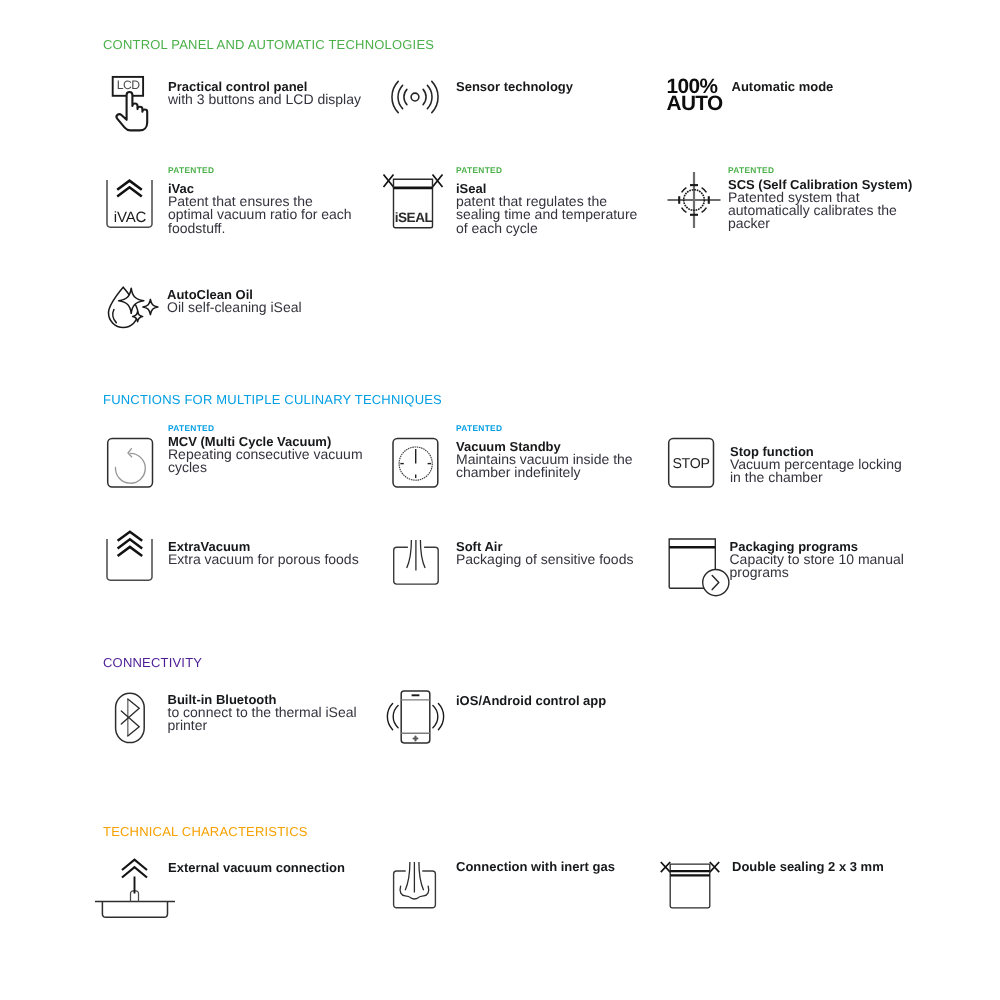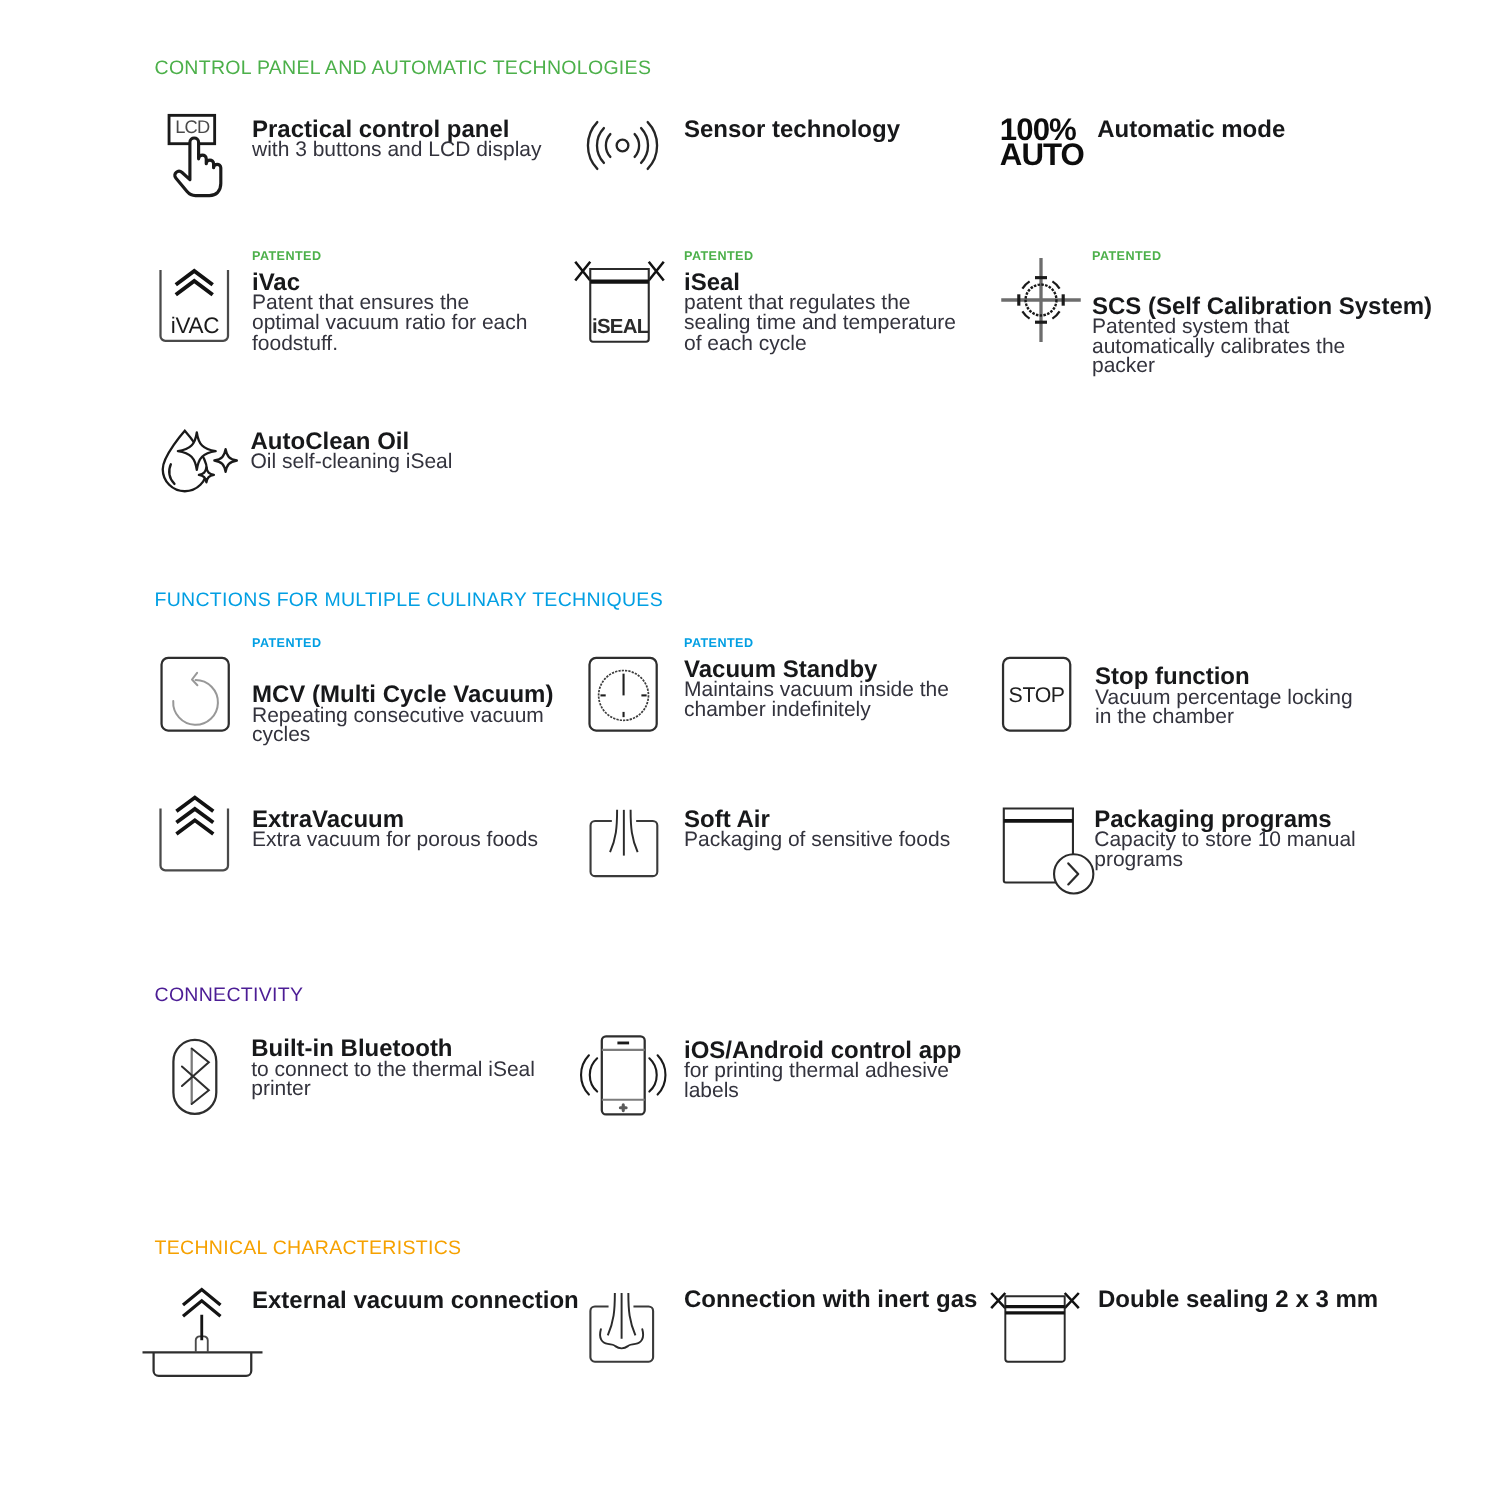--- a/index.html
+++ b/index.html
@@ -5,21 +5,21 @@
   html,body{margin:0;padding:0;background:#fff;}
   body{width:1000px;height:1000px;font-family:"Liberation Sans",sans-serif;
        -webkit-font-smoothing:antialiased;text-rendering:geometricPrecision;}
   .page{position:relative;width:1000px;height:1000px;overflow:hidden;}
   .sect-title{position:absolute;font-weight:normal;font-size:13px;letter-spacing:0.2px;
               white-space:nowrap;}
   .feat{position:absolute;}
   .feat .ico{position:absolute;left:0;top:0;}
   .feat .txt{position:absolute;}
   .patented{font-size:8.4px;font-weight:bold;letter-spacing:0.3px;line-height:9px;}
-  .ftitle{font-weight:bold;font-size:16px;color:#17181a;line-height:13px;white-space:nowrap;}
+  .ftitle{font-weight:bold;font-size:13px;color:#17181a;line-height:13px;white-space:nowrap;}
   .fdesc{font-size:14px;color:#33333d;line-height:13.3px;}
   svg{display:block;overflow:visible;}
   .autotxt{font-weight:bold;font-size:20.8px;line-height:16.5px;color:#0d0d0d;letter-spacing:-0.6px;}
 </style>
 </head>
 <body>
 
 <div class="page">
 
   <div class="sect-title" style="left:103px;top:37px;color:#4cb04a">CONTROL PANEL AND AUTOMATIC TECHNOLOGIES</div>
@@ -128,21 +128,21 @@
           <path d="M20.4 50.4 A15.4 15.4 0 0 1 15.6 45.6" stroke="#1a1a1a" stroke-width="1.5"></path>
           <path d="M24.0 23.1 L32.0 23.1" stroke="#1a1a1a" stroke-width="2.1"></path>
           <path d="M24.0 52.8 L32.0 52.8" stroke="#1a1a1a" stroke-width="2.1"></path>
           <path d="M13.2 34.2 L13.2 41.8" stroke="#1a1a1a" stroke-width="2.1"></path>
           <path d="M42.8 34.2 L42.8 41.8" stroke="#1a1a1a" stroke-width="2.1"></path>
         </g>
       </svg>
     </span>
     <div class="txt" style="left:62px;top:3.5px;width:200px">
       <div class="patented" style="color:#4cb04a">PATENTED</div>
-      <div class="ftitle" style="margin-top:23px">SCS (Self Calibration System)</div>
+      <div class="ftitle" style="margin-top:3px">SCS (Self Calibration System)</div>
       <div class="fdesc">
           <div>Patented system that</div>
           <div>automatically calibrates the</div>
           <div>packer</div>
         </div>
     </div>
   </div>
 
   <div class="feat" style="left:104px;top:282px">
     <span class="ico">
@@ -167,21 +167,21 @@
   <div class="feat" style="left:105px;top:420px">
     <span class="ico">
       <svg width="56" height="72" viewBox="0 0 56 72">
         <rect x="2.7" y="18.6" width="44.8" height="48.4" rx="4.4" fill="none" stroke="#2e2e2e" stroke-width="1.5"></rect>
         <path d="M25.4 33.4 A14.9 14.9 0 1 1 10.5 47.4" fill="none" stroke="#989898" stroke-width="1.35" stroke-linecap="round"></path>
         <path d="M26.4 28.6 L23.0 33.0 L26.6 36.8" fill="none" stroke="#989898" stroke-width="1.35" stroke-linecap="round" stroke-linejoin="round"></path>
       </svg>
     </span>
     <div class="txt" style="left:63px;top:3.5px;width:200px">
       <div class="patented" style="color:#029fe3">PATENTED</div>
-      <div class="ftitle" style="margin-top:24px">MCV (Multi Cycle Vacuum)</div>
+      <div class="ftitle" style="margin-top:2px">MCV (Multi Cycle Vacuum)</div>
       <div class="fdesc">
           <div>Repeating consecutive vacuum</div>
           <div>cycles</div>
         </div>
     </div>
   </div>
 
   <div class="feat" style="left:388px;top:420px">
     <span class="ico">
       <svg width="56" height="72" viewBox="0 0 56 72">
@@ -301,24 +301,20 @@
         <g fill="none" stroke="#1a1a1a" stroke-width="1.4" stroke-linecap="round">
           <path d="M15.1 17.5 A15.0 15.0 0 0 0 15.1 39.7"></path>
           <path d="M9.6 15.5 A19.0 19.0 0 0 0 9.6 41.7"></path>
           <path d="M49.9 17.5 A15.0 15.0 0 0 1 49.9 39.7"></path>
           <path d="M55.4 15.5 A19.0 19.0 0 0 1 55.4 41.7"></path>
         </g>
       </svg>
     </span>
     <div class="txt" style="left:73px;top:6px;width:200px">
       <div class="ftitle">iOS/Android control app</div>
-      <div class="fdesc">
-          <div>for printing thermal adhesive</div>
-          <div>labels</div>
-        </div>
     </div>
   </div>
 
   <div class="sect-title" style="left:103px;top:824px;color:#f6a100">TECHNICAL CHARACTERISTICS</div>
 
   <div class="feat" style="left:90px;top:852px">
     <span class="ico">
       <svg width="86" height="70" viewBox="0 0 86 70">
         <path d="M5.0 49.5 L85.0 49.5" stroke="#2e2e2e" stroke-width="1.5" fill="none"></path>
         <path d="M12.4 49.5 L12.4 62.0 A3.4 3.4 0 0 0 15.8 65.3 L74.1 65.3 A3.4 3.4 0 0 0 77.5 62.0 L77.5 49.5" fill="none" stroke="#2e2e2e" stroke-width="1.5"></path>

